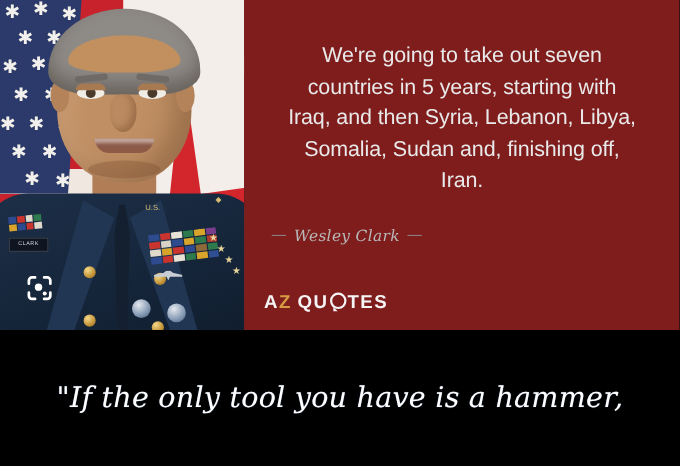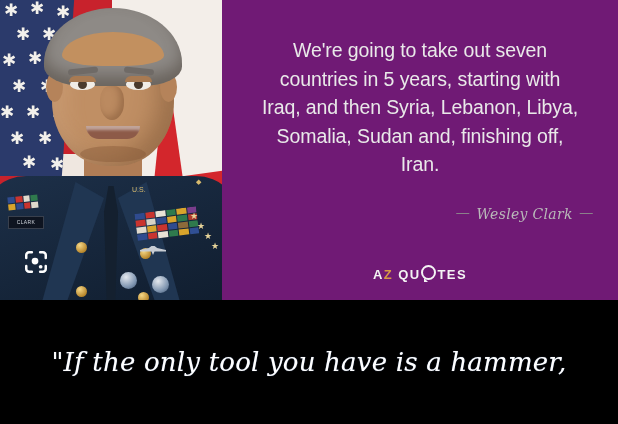--- a/index.html
+++ b/index.html
@@ -350,65 +350,65 @@
     justify-content: center;
   }
 
   
   .text-panel {
     position: absolute;
     left: 222px;
     top: 0;
     width: 396px;
     height: 300px;
-    background: #701a75;
+    background: #7f1d1d;
   }
   .quote-text {
     position: absolute;
     left: 18px;
     top: 36px;
     width: 360px;
     text-align: center;
     color: #e9e9e9;
     font-family: "Liberation Sans", sans-serif;
     font-size: 19.5px;
     line-height: 28.5px;
     letter-spacing: -0.1px;
     white-space: pre-wrap;
   }
   .attribution {
     position: absolute;
     left: 18px;
     top: 205px;
     width: 360px;
-    text-align: right;
+    text-align: left;
     color: #b9b9b9;
     font-family: "DejaVu Serif", serif;
     font-style: italic;
     font-size: 14px;
     letter-spacing: .3px;
   }
   .attribution .dash {
     color: #8e8e8e;
     font-family: "Liberation Sans", sans-serif;
     font-style: normal;
     font-size: 13px;
     vertical-align: 2px;
     padding: 0 7px;
   }
 
   .logo {
     position: absolute;
     left: 18px;
     top: 265px;
     width: 360px;
-    text-align: center;
+    text-align: left;
     font-family: "Liberation Sans", sans-serif;
     font-weight: bold;
-    font-size: 13px;
+    font-size: 17px;
     letter-spacing: 1.4px;
     white-space: nowrap;
   }
   .logo .az-a { color: #f4f4f4; }
   .logo .az-z { color: #d79a44; }
   .logo .q-word { color: #f4f4f4; margin-left: 5px; }
   .logo .bubble {
     display: inline-block;
     position: relative;
     width: 11px;

